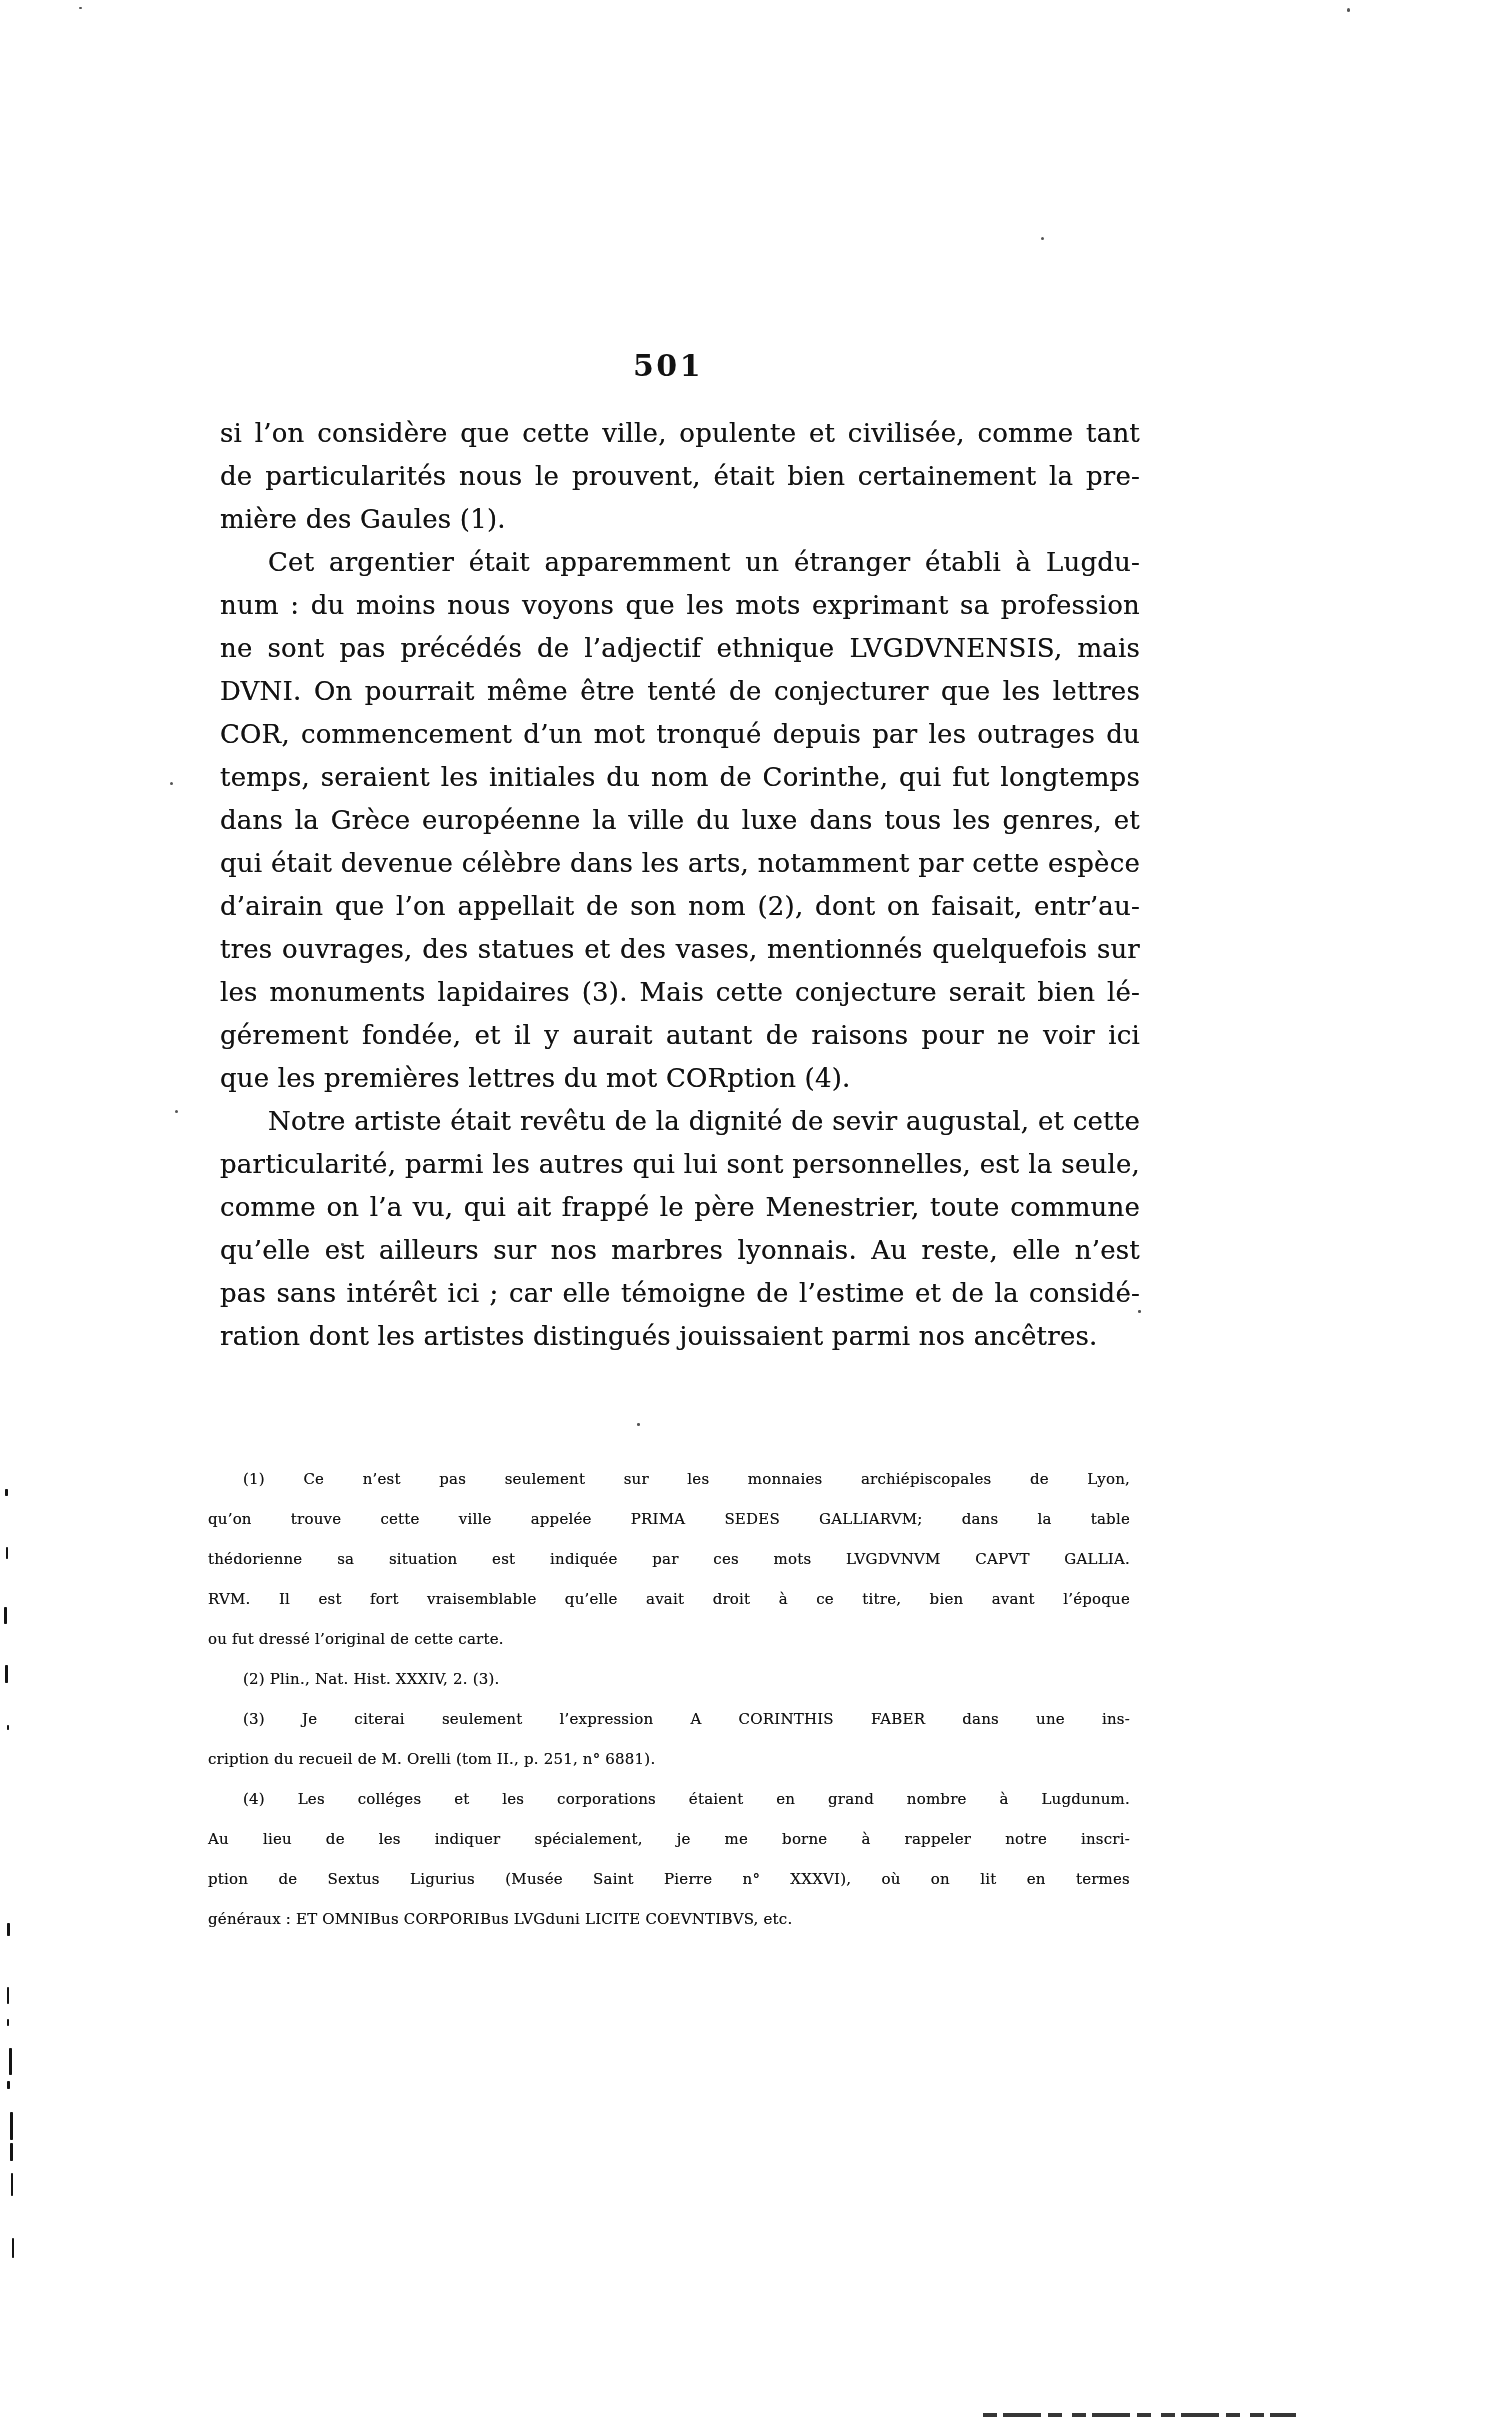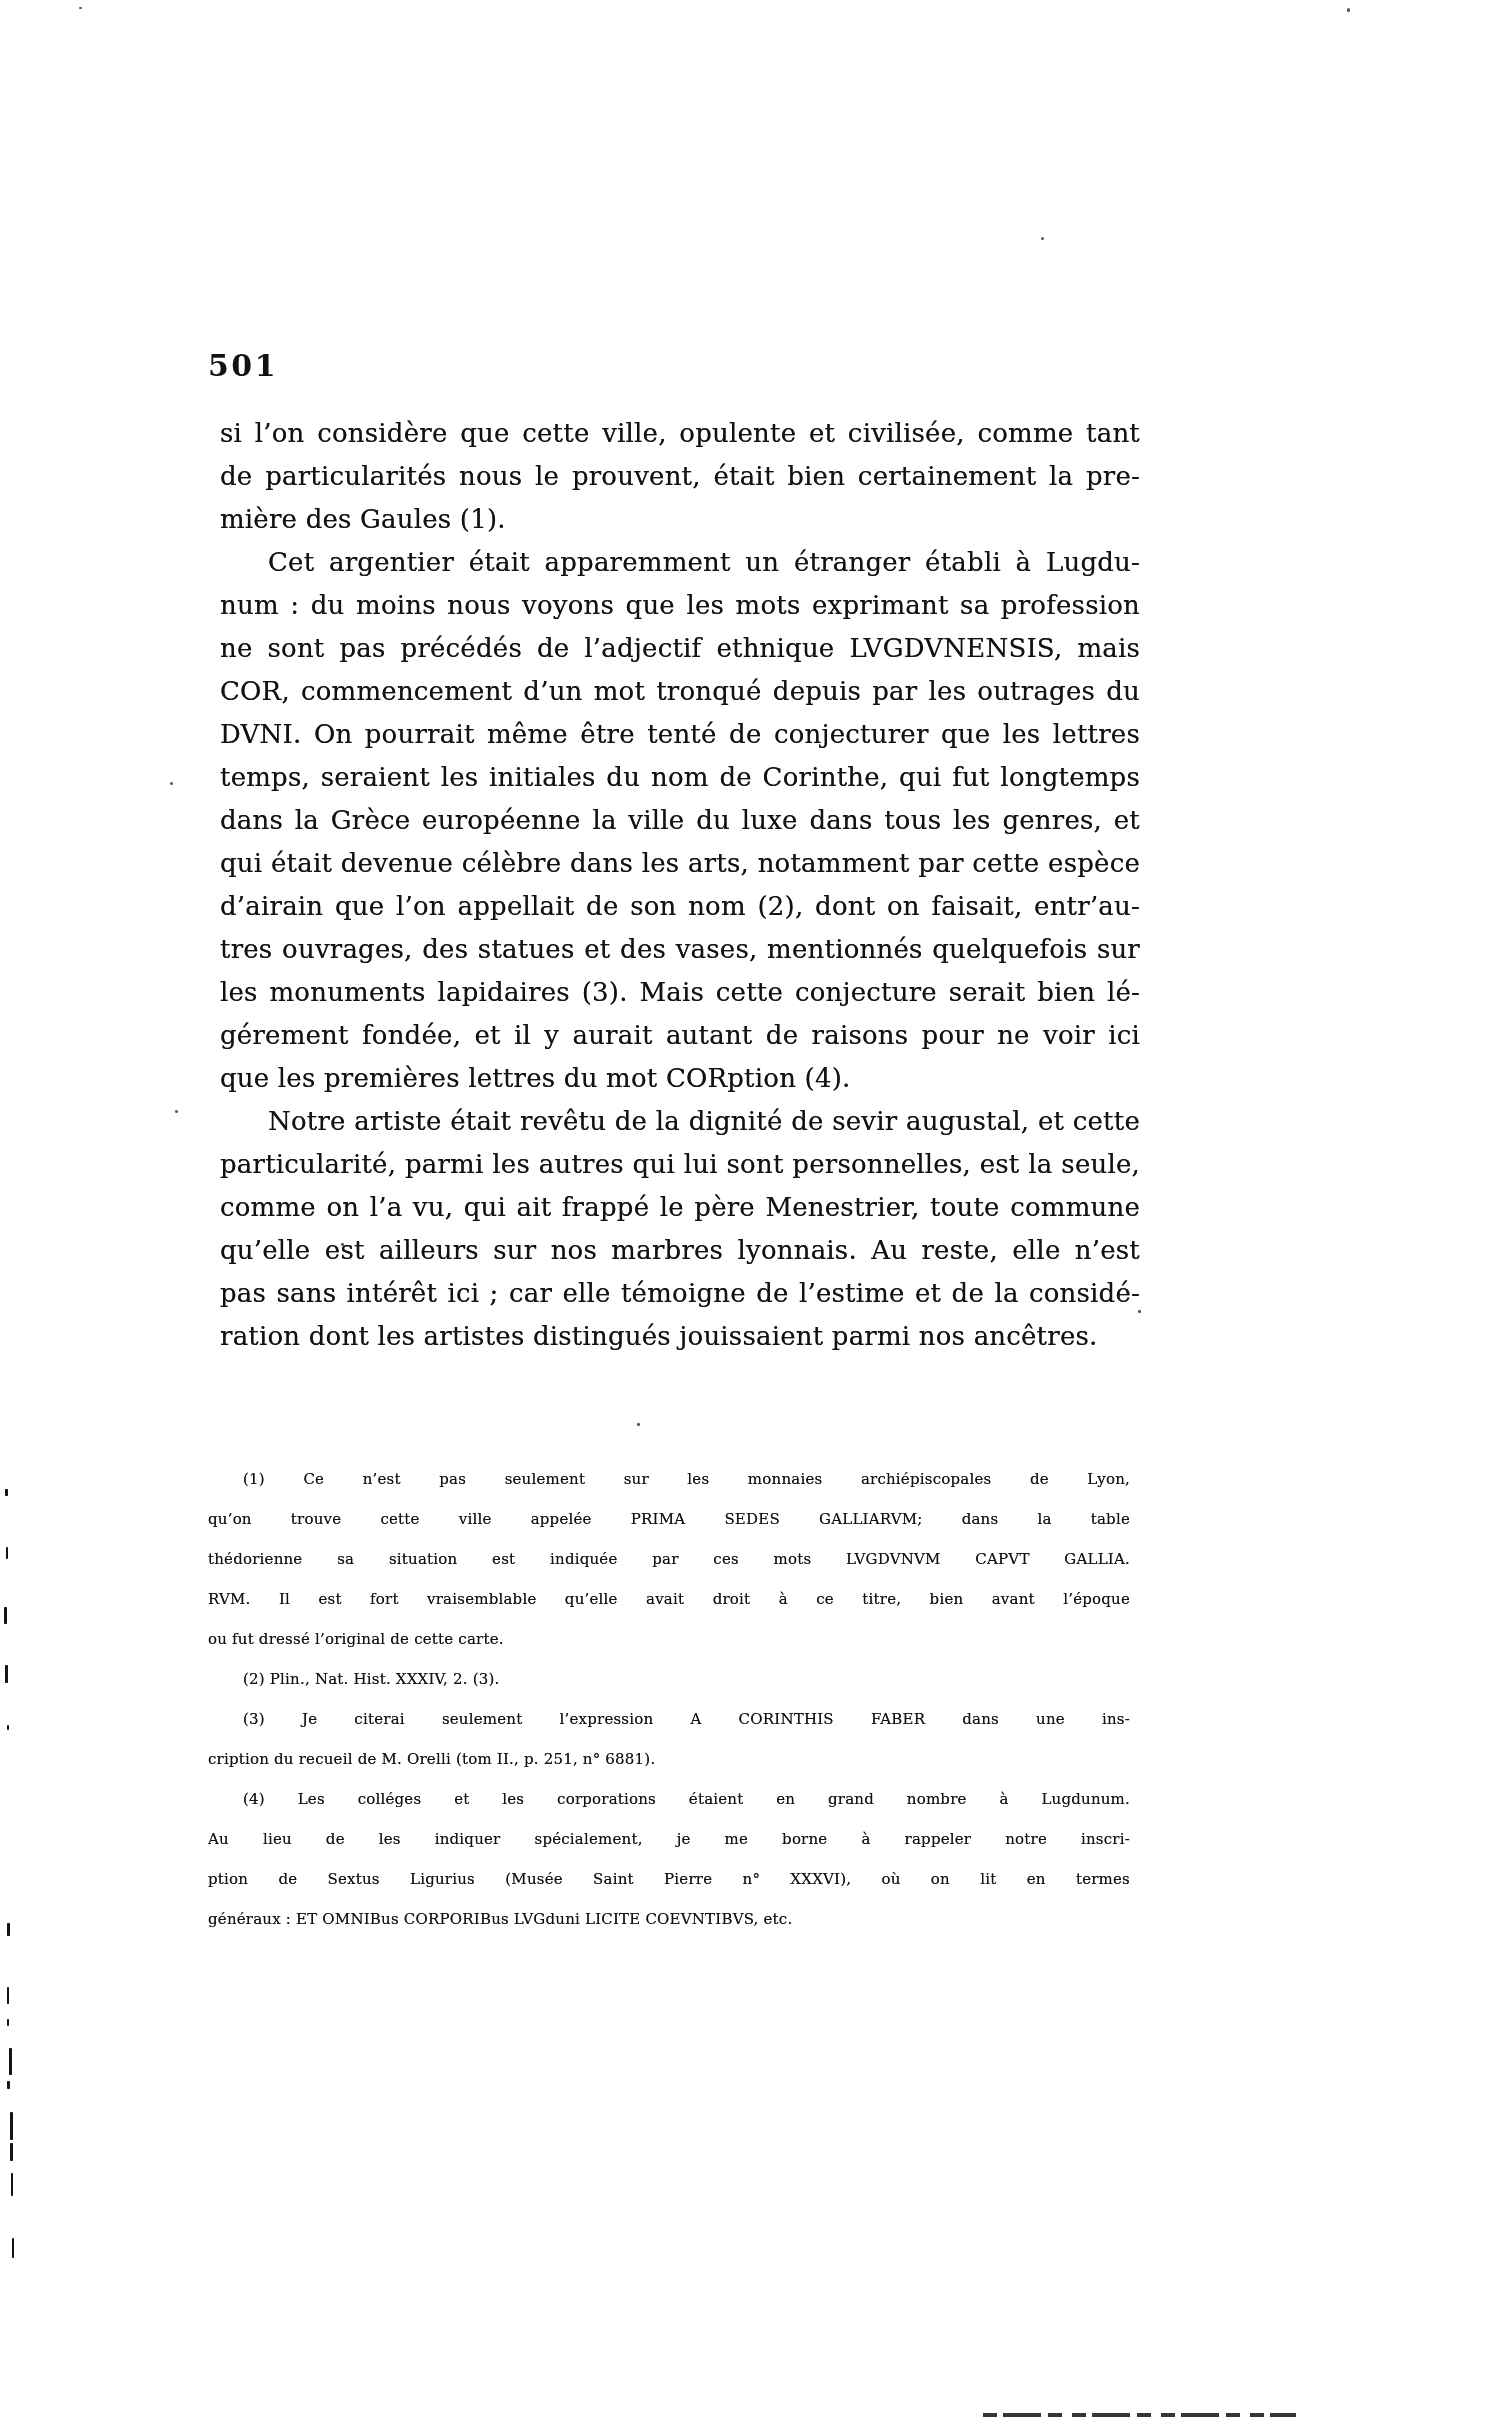--- a/index.html
+++ b/index.html
@@ -10,21 +10,21 @@
     background: #ffffff;
     overflow: hidden;
     font-family: "DejaVu Serif", "Liberation Serif", serif;
     color: #121212;
   }
   .pagenum {
     position: absolute;
     left: 208px;
     top: 348px;
     width: 920px;
-    text-align: left;
+    text-align: center;
     font-size: 30px;
     letter-spacing: 2.5px;
     font-weight: bold;
   }
   .body-text {
     position: absolute;
     left: 220px;
     top: 412px;
     width: 920px;
     font-size: 26px;
@@ -82,22 +82,22 @@
   <div class="body-text">
       <div class="para">
         <div class="line"><span>si l’on considère que cette ville, opulente et civilisée, comme tant</span></div>
         <div class="line"><span>de particularités nous le prouvent, était bien certainement la pre-</span></div>
         <div class="line last"><span>mière des Gaules (1).</span></div>
       </div>
       <div class="para">
         <div class="line first"><span>Cet argentier était apparemment un étranger établi à </span><span class="it">Lugdu-</span></div>
         <div class="line"><span class="it">num</span><span> : du moins nous voyons que les mots exprimant sa profession</span></div>
         <div class="line"><span>ne sont pas précédés de l’adjectif ethnique LVGDVNENSIS, mais</span></div>
+        <div class="line"><span>DVNI. On pourrait même être tenté de conjecturer que les lettres</span></div>
         <div class="line"><span>COR, commencement d’un mot tronqué depuis par les outrages du</span></div>
-        <div class="line"><span>DVNI. On pourrait même être tenté de conjecturer que les lettres</span></div>
         <div class="line"><span>temps, seraient les initiales du nom de Corinthe, qui fut longtemps</span></div>
         <div class="line"><span>dans la Grèce européenne la ville du luxe dans tous les genres, et</span></div>
         <div class="line"><span>qui était devenue célèbre dans les arts, notamment par cette espèce</span></div>
         <div class="line"><span>d’airain que l’on appellait de son nom (2), dont on faisait, entr’au-</span></div>
         <div class="line"><span>tres ouvrages, des statues et des vases, mentionnés quelquefois sur</span></div>
         <div class="line"><span>les monuments lapidaires (3). Mais cette conjecture serait bien lé-</span></div>
         <div class="line"><span>gérement fondée, et il y aurait autant de raisons pour ne voir ici</span></div>
         <div class="line last"><span>que les premières lettres du mot COR</span><span class="it">ption</span><span> (4).</span></div>
       </div>
       <div class="para">

